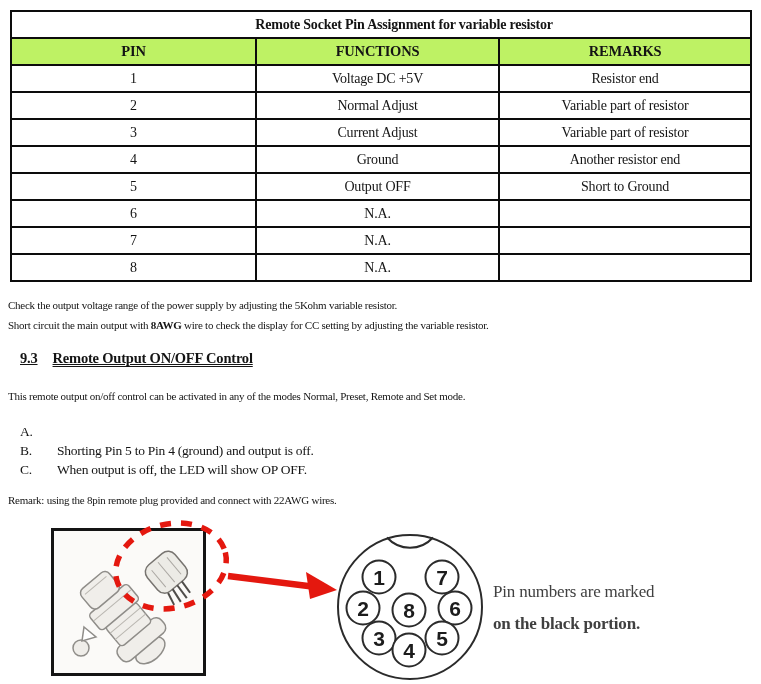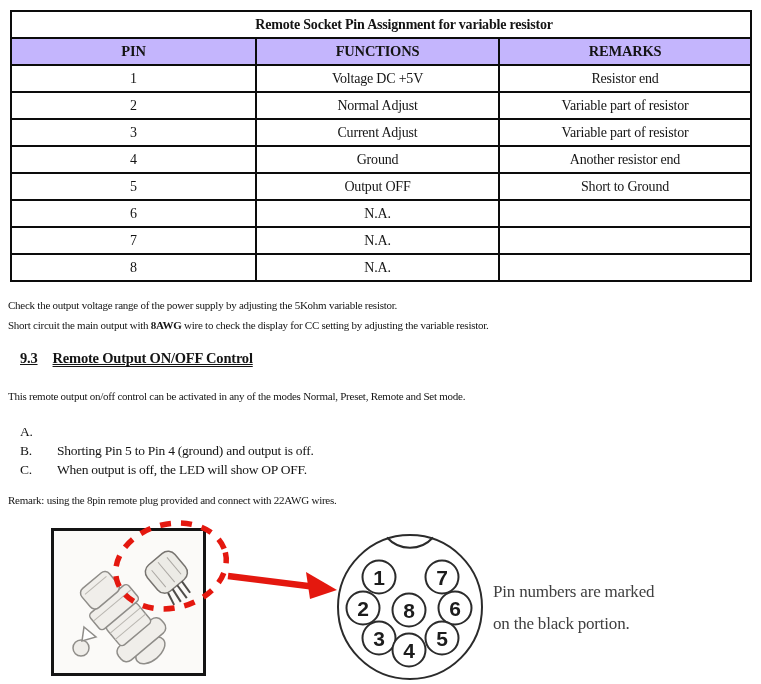--- a/index.html
+++ b/index.html
@@ -28,21 +28,21 @@
     overflow:hidden;
   }
   td.title-cell {
     font-weight:bold;
     font-size:16.5px;
     height:28px;
     background:#ffffff;
     padding-left:46px;
   }
   table.pins th {
-    background:#c4b5fd;
+    background:#bef264;
     font-weight:bold;
     font-size:14.5px;
   }
   
   .txt { position:absolute; left:8px; font-size:11px; letter-spacing:-0.25px; line-height:20px; white-space:nowrap; }
   .sec-head { position:absolute; left:20px; top:350px; font-size:14.5px; font-weight:bold; letter-spacing:-0.2px; white-space:nowrap;text-decoration:underline; }
   .sec-head .sec-num { margin-right:15px; }
   .sec-head .sec-title { text-decoration:underline; text-underline-offset:3px; }
   .list { position:absolute; left:20px; top:422px; font-size:13.5px; letter-spacing:-0.25px; line-height:19px; }
   .list .row { display:flex; white-space:nowrap; }
@@ -53,21 +53,21 @@
     width:155px; height:148px;
     border:3px solid #141414;
     background:#fbfaf8;
     overflow:hidden;
   }
   .fig-annot { position:absolute; left:0; top:515px; width:761px; height:169px; pointer-events:none; }
   .pin-diagram { position:absolute; left:330px; top:525px; width:170px; height:159px; }
   .pin-num { font-family:"Liberation Sans", sans-serif; font-weight:bold; font-size:21px; fill:#1c1c1c; }
   .caption { position:absolute; left:493px; font-size:17px; letter-spacing:-0.2px; color:#404040; }
   .cap1 { top:582px; width:181px; overflow:hidden; white-space:nowrap; }
-  .cap2 { top:614px; white-space:nowrap; }
+  .cap2 { top:614px; white-space:nowrap;font-weight:bold; }
 </style>
 </head>
 <body>
 
 <div class="tbl-wrap">
   <table class="pins">
     <colgroup>
         <col style="width:245px">
         <col style="width:243px">
         <col style="width:252px">

